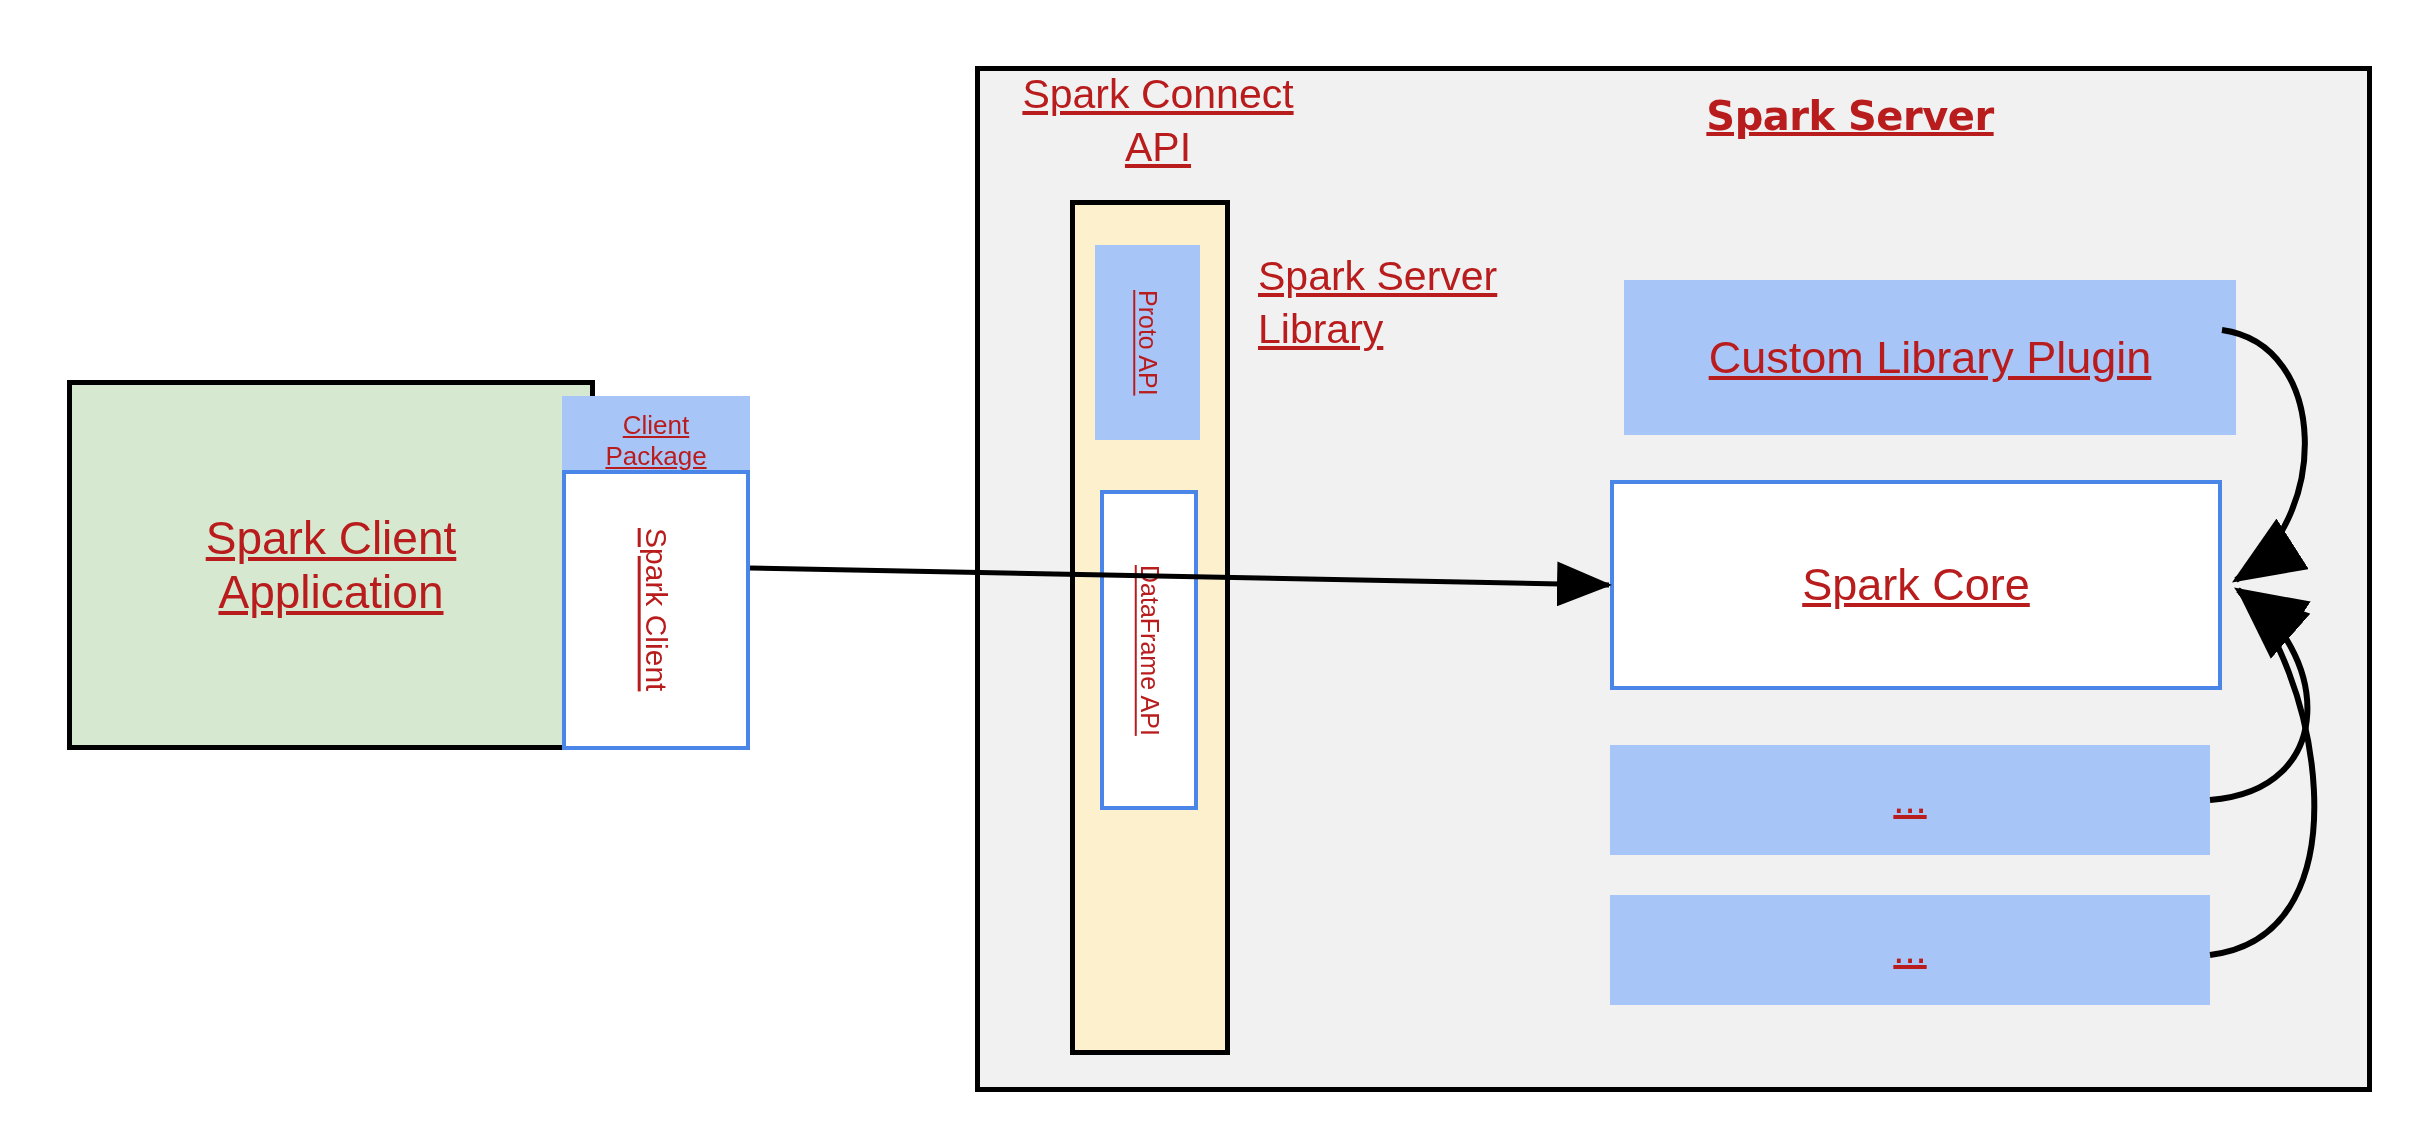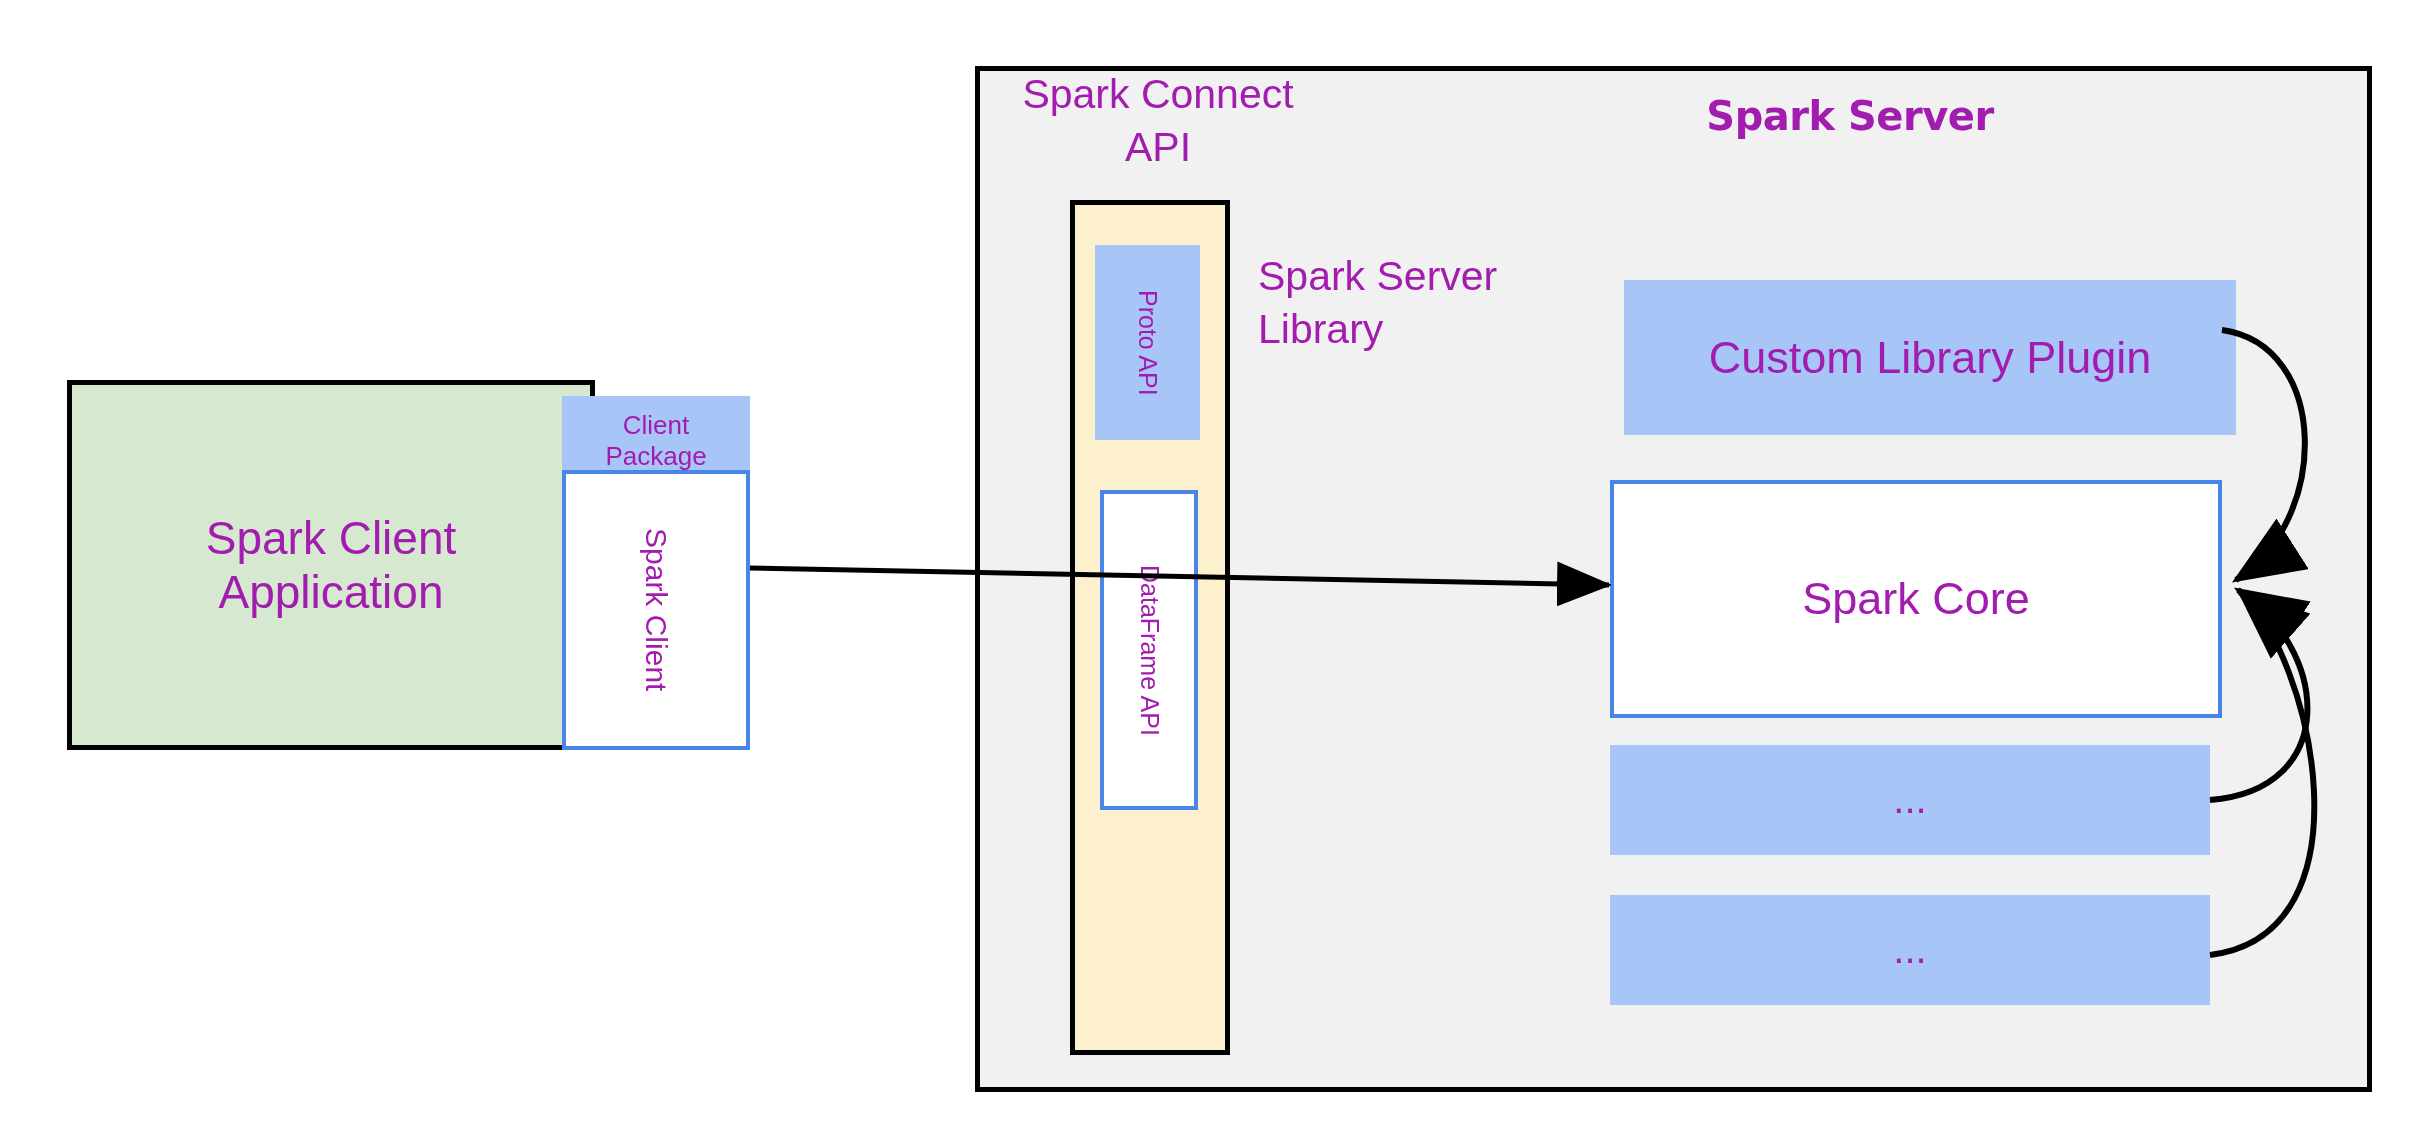--- a/index.html
+++ b/index.html
@@ -22,21 +22,22 @@
   }
 
   .box { position: absolute; box-sizing: border-box; }
 
   .center {
     display: flex;
     align-items: center;
     justify-content: center;
     text-align: center;
     line-height: 1.18;
-    color: #a21caf;
+    color: #b91c1c;
+    text-decoration: underline;
   }
 
   
   #client-app {
     left: 67px; top: 380px; width: 528px; height: 370px;
     background: #d7e8d0;
     border: 5px solid #000000;
     font-size: 46px;
   }
 
@@ -107,21 +108,21 @@
   .rot90 { writing-mode: vertical-rl; text-orientation: mixed; }
 
   
   #custom-library-plugin {
     left: 1624px; top: 280px; width: 612px; height: 155px;
     background: #a8c5f7;
     font-size: 45px;
   }
 
   #spark-core {
-    left: 1610px; top: 480px; width: 612px; height: 238px;
+    left: 1610px; top: 480px; width: 612px; height: 210px;
     background: #ffffff;
     border: 4px solid #4a86e8;
     font-size: 45px;
   }
 
   #ellipsis-box-1 {
     left: 1610px; top: 745px; width: 600px; height: 110px;
     background: #a8c5f7;
     font-size: 40px;
   }

